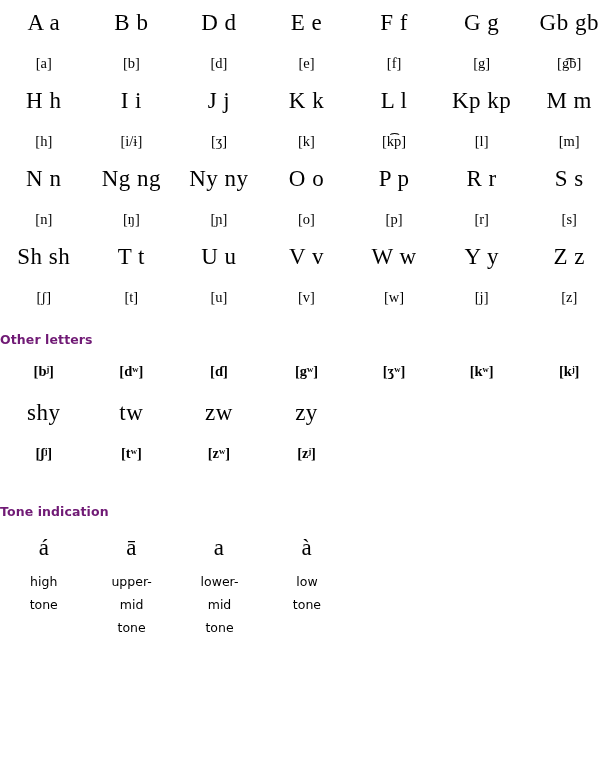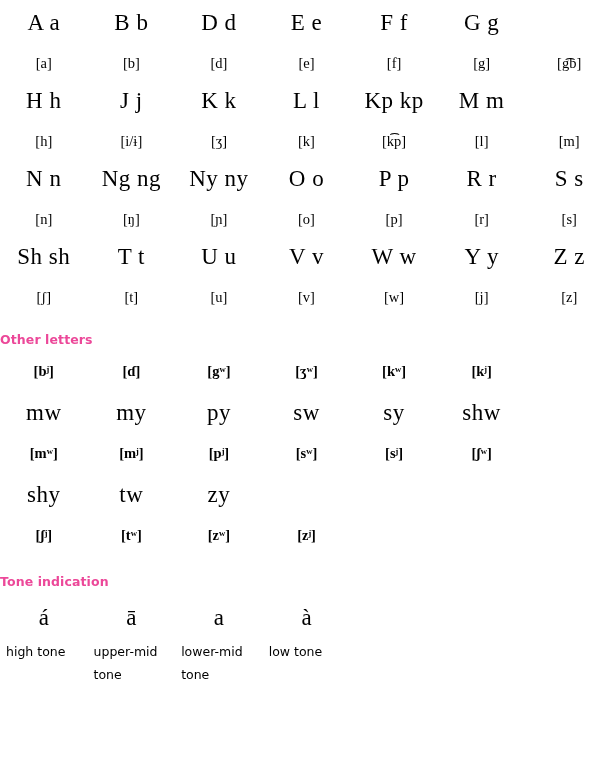--- a/index.html
+++ b/index.html
@@ -56,81 +56,84 @@
 
   .pair-other .letter-row { margin-top: 10px; }
   .pair-other .ipa-row { margin-top: 8px; font-weight: bold; }
 
   
   .section-heading {
     font-family: "DejaVu Sans", "Liberation Sans", sans-serif;
     font-weight: bold;
     font-size: 12.5px;
     line-height: 16px;
-    color: #ec4899;
+    color: #701a75;
     text-align: left;
     padding-left: 0px;
     letter-spacing: 0.1px;
   }
 
   #section-other-heading { margin-top: 20px; }
-  #section-tone-heading  { margin-top: 24px; }
+  #section-tone-heading  { margin-top: 36px; }
 
   
   .tone-grid {
     display: grid;
     grid-template-columns: repeat(7, 1fr);
     width: 613px;
   }
   .tone-mark {
     text-align: center;
     font-family: "Liberation Serif", "DejaVu Serif", serif;
     font-size: 23px;
     line-height: 32px;
     height: 32px;
   }
   .tone-label {
+    text-align: center;
     font-family: "DejaVu Sans", "Liberation Sans", sans-serif;
     font-size: 12.5px;
     line-height: 23px;
-    padding: 0 6px;
+    padding: 0 24px;
   }
   .tone-row-marks { margin-top: 12px; }
   .tone-row-labels { margin-top: 6px; }
 </style>
 </head>
 <body>
 
 <div class="chart">
 
   <div>
 
     <div class="pair-main">
       <div class="grid letter-row">
         <div class="cell">A a</div>
         <div class="cell">B b</div>
         <div class="cell">D d</div>
         <div class="cell">E e</div>
         <div class="cell">F f</div>
         <div class="cell">G g</div>
+        <div class="cell">Gb gb</div>
       </div>
       <div class="grid ipa-row">
         <div class="cell">[a]</div>
         <div class="cell">[b]</div>
         <div class="cell">[d]</div>
         <div class="cell">[e]</div>
         <div class="cell">[f]</div>
         <div class="cell">[g]</div>
         <div class="cell">[g͡b]</div>
       </div>
     </div>
 
     <div class="pair-main">
       <div class="grid letter-row">
         <div class="cell">H h</div>
+        <div class="cell">I i</div>
         <div class="cell">J j</div>
         <div class="cell">K k</div>
         <div class="cell">L l</div>
         <div class="cell">Kp kp</div>
         <div class="cell">M m</div>
       </div>
       <div class="grid ipa-row">
         <div class="cell">[h]</div>
         <div class="cell">[i/ɨ]</div>
         <div class="cell">[ʒ]</div>
@@ -185,53 +188,35 @@
 
   </div>
 
   <div class="section-heading" id="section-other-heading">Other letters</div>
 
   <div>
 
     <div class="pair-other">
       <div class="grid ipa-row">
         <div class="cell">[bʲ]</div>
+        <div class="cell">[dʷ]</div>
         <div class="cell">[ɗ]</div>
         <div class="cell">[gʷ]</div>
         <div class="cell">[ʒʷ]</div>
         <div class="cell">[kʷ]</div>
         <div class="cell">[kʲ]</div>
       </div>
     </div>
 
-    <div class="pair-other">
-      <div class="grid letter-row">
-        <div class="cell">mw</div>
-        <div class="cell">my</div>
-        <div class="cell">py</div>
-        <div class="cell">sw</div>
-        <div class="cell">sy</div>
-        <div class="cell">shw</div>
-        <div class="cell"></div>
-      </div>
-      <div class="grid ipa-row">
-        <div class="cell">[mʷ]</div>
-        <div class="cell">[mʲ]</div>
-        <div class="cell">[pʲ]</div>
-        <div class="cell">[sʷ]</div>
-        <div class="cell">[sʲ]</div>
-        <div class="cell">[ʃʷ]</div>
-        <div class="cell"></div>
-      </div>
-    </div>
 
     <div class="pair-other">
       <div class="grid letter-row">
         <div class="cell">shy</div>
         <div class="cell">tw</div>
+        <div class="cell">zw</div>
         <div class="cell">zy</div>
         <div class="cell"></div>
         <div class="cell"></div>
         <div class="cell"></div>
       </div>
       <div class="grid ipa-row">
         <div class="cell">[ʃʲ]</div>
         <div class="cell">[tʷ]</div>
         <div class="cell">[zʷ]</div>
         <div class="cell">[zʲ]</div>

